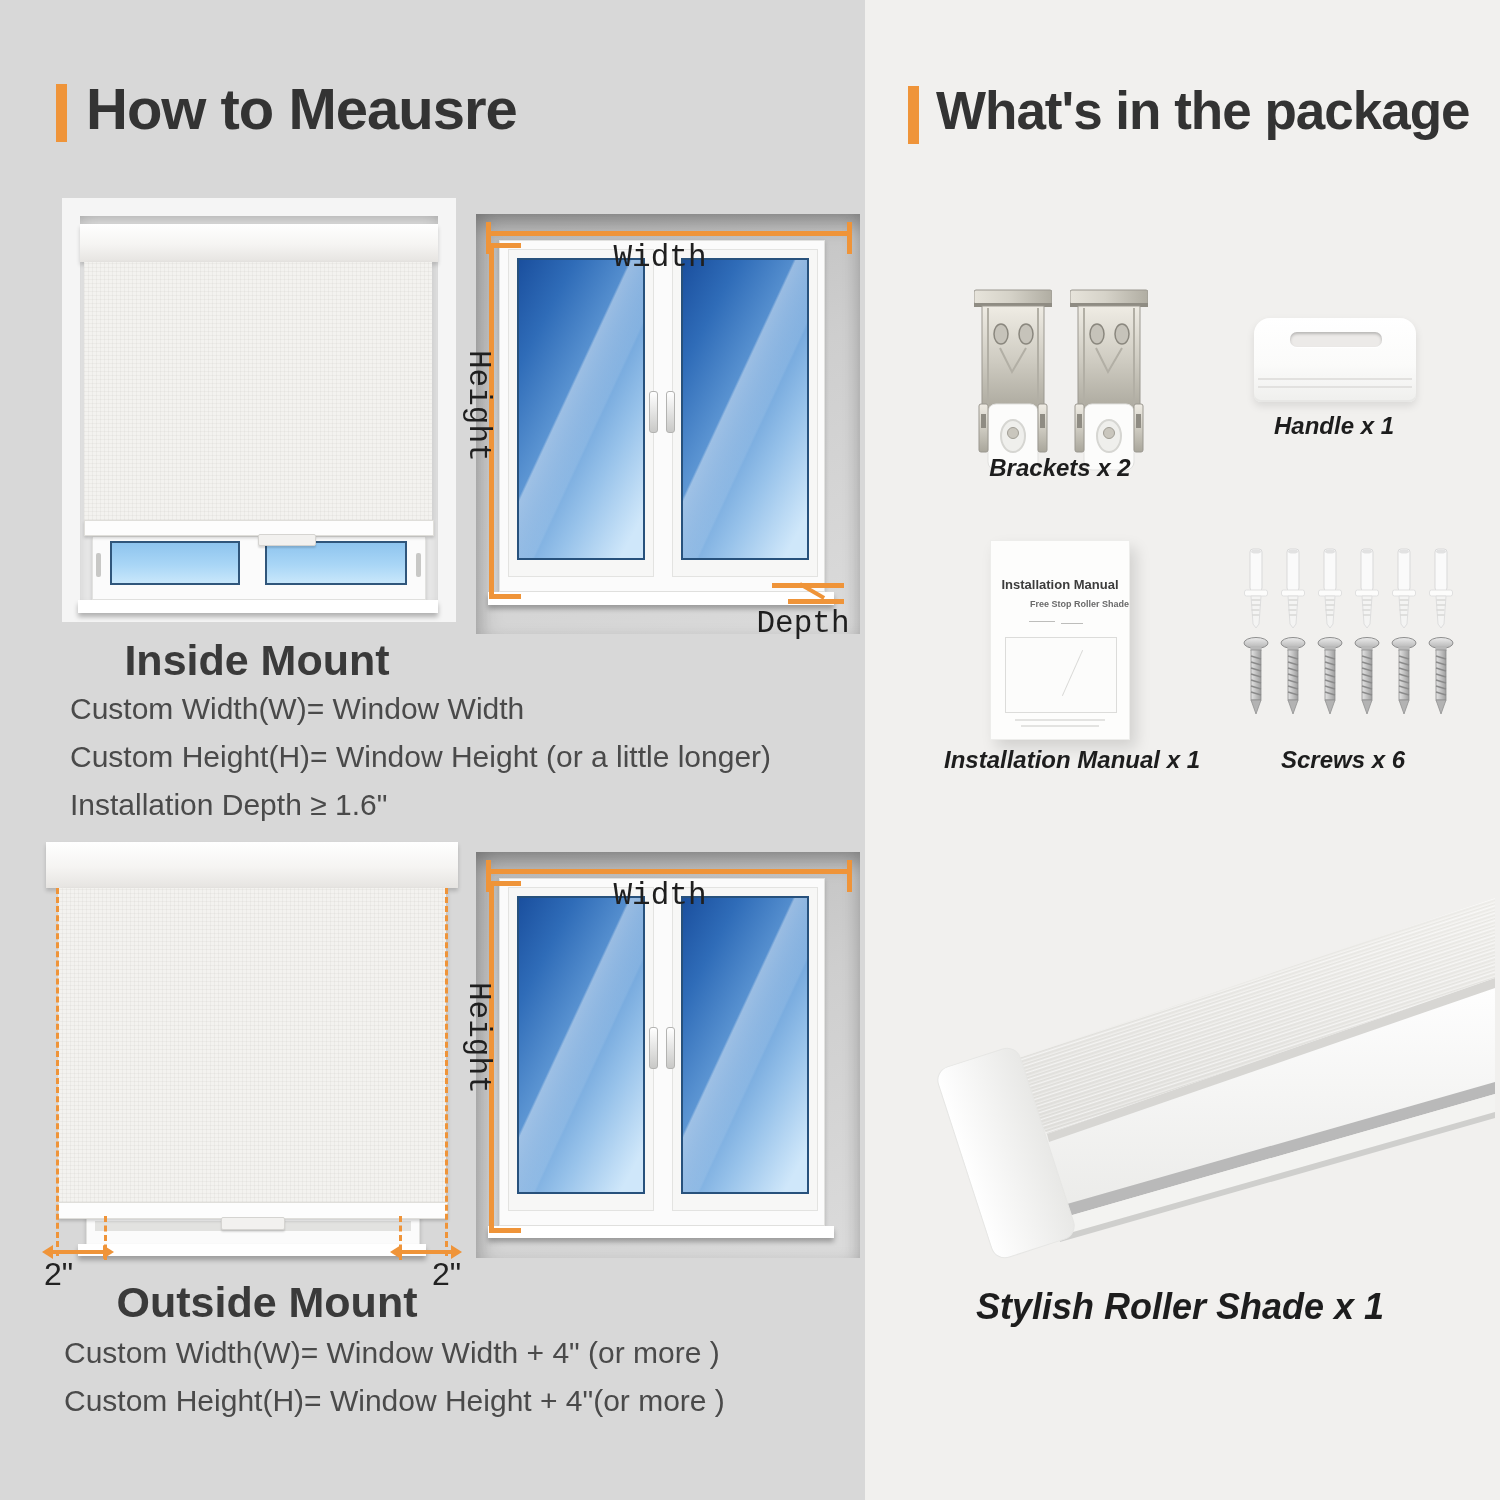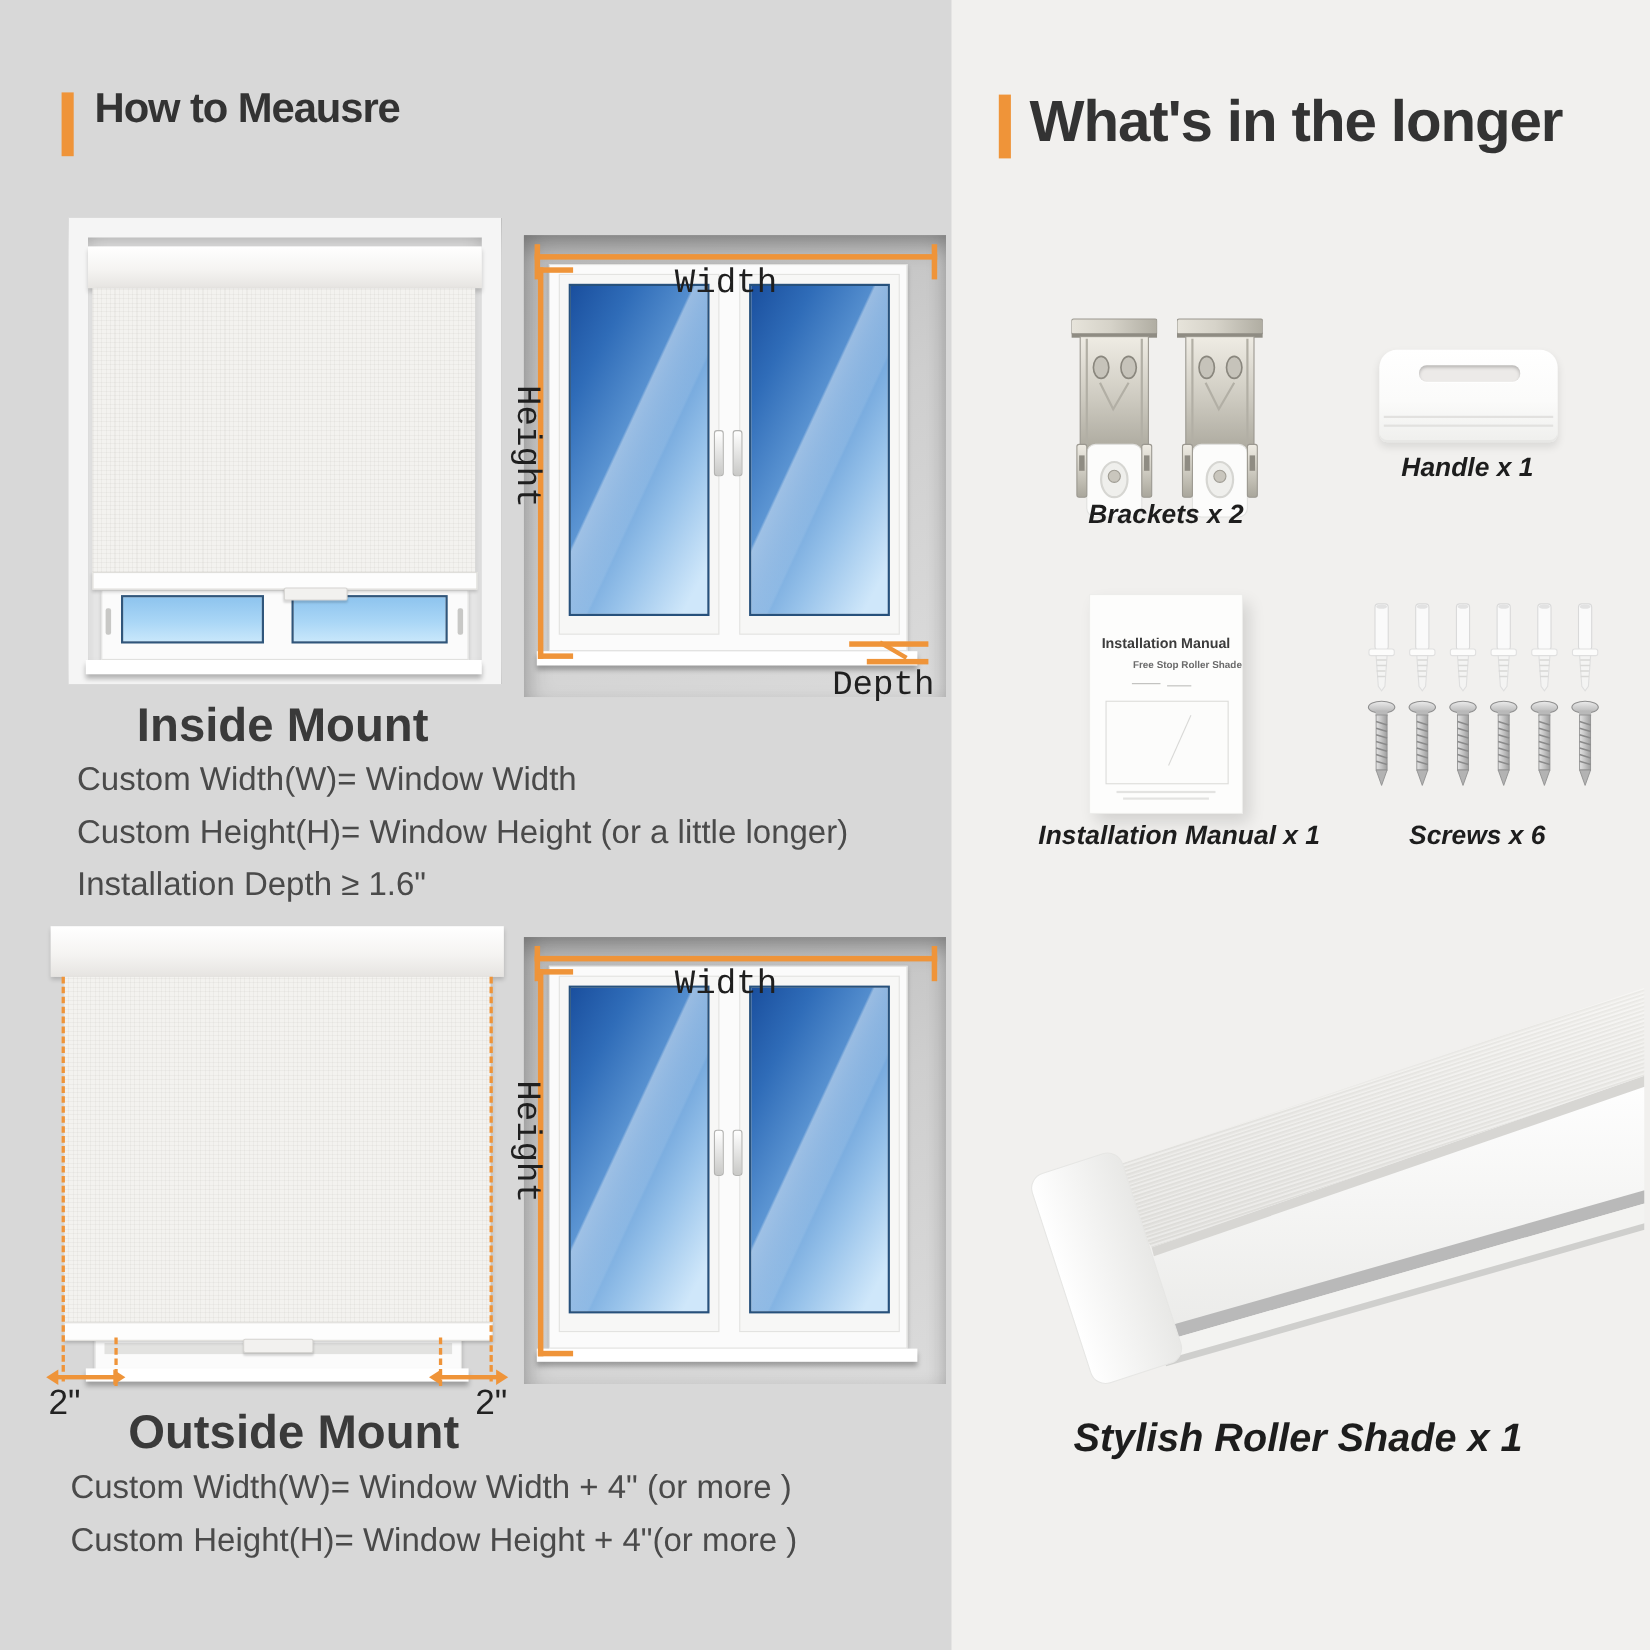--- a/index.html
+++ b/index.html
@@ -117,21 +117,21 @@
       </linearGradient>
       <pattern id="fabricTex" width="7" height="7" patternUnits="userSpaceOnUse" patternTransform="rotate(-18)">
         <rect width="7" height="7" fill="none"></rect>
         <path d="M0 0 H7 M0 3.5 H7" stroke="rgba(255,255,255,.55)" stroke-width="1"></path>
         <path d="M0 1.7 H7 M0 5.2 H7" stroke="rgba(150,148,140,.12)" stroke-width="1"></path>
       </pattern>
     </defs>
   </svg>
 
   <div class="accent-bar" style="left:56px;top:84px;"></div>
-  <h1 class="title" style="left:86px;top:80px;font-size:38px;">How to Meausre</h1>
+  <h1 class="title" style="left:86px;top:80px;font-size:58px;">How to Meausre</h1>
 
   <div class="nicheA" style="left:62px;top:198px;width:394px;height:424px;">
     <div class="cassette" style="left:18px;top:26px;width:358px;height:38px;"></div>
     <div class="winframe" style="left:30px;top:338px;width:332px;height:62px;">
       <div class="paneSm" style="left:17px;top:4px;width:126px;height:40px;"></div>
       <div class="paneSm" style="left:172px;top:4px;width:138px;height:40px;"></div>
       <div class="jamb" style="left:3px;top:16px;"></div>
       <div class="jamb" style="left:323px;top:16px;"></div>
     </div>
     <div class="fabric" style="left:22px;top:64px;width:348px;height:258px;"></div>
@@ -210,21 +210,21 @@
     <div class="mcap-h" style="left:13px;top:29px;"></div>
     <div class="mcap-h" style="left:13px;top:376px;"></div>
     <div class="mlabel-v" style="left:-15px;top:130px;height:170px;">Height</div>
   </div>
 
   <h2 class="heading" style="left:72px;top:1278px;width:390px;">Outside Mount</h2>
   <div class="bodyline" style="left:64px;top:1336px;">Custom Width(W)= Window Width + 4" (or more )</div>
   <div class="bodyline" style="left:64px;top:1384px;">Custom Height(H)= Window Height + 4"(or more )</div>
 
   <div class="accent-bar" style="left:908px;top:86px;"></div>
-  <h1 class="title" style="left:936px;top:84px;font-size:53px;">What's in the longer</h1>
+  <h1 class="title" style="left:936px;top:84px;font-size:53px;">What's in the package</h1>
 
   <svg class="abs" style="left:974px;top:286px;" width="78" height="190" viewBox="0 0 78 190">
     <rect x="0" y="4" width="78" height="14" rx="2" fill="url(#metalH)" stroke="#9b9890" stroke-width="1"></rect>
     <rect x="0" y="17" width="78" height="4" fill="#8f8c83"></rect>
     <rect x="8" y="20" width="62" height="108" fill="url(#metalV)" stroke="#9b9890" stroke-width="1"></rect>
     <path d="M14,22 L14,126 M64,22 L64,126 M26,62 L38,86 L52,62" stroke="#b2afa5" stroke-width="2" fill="none"></path>
     <ellipse cx="27" cy="48" rx="7" ry="10" fill="#c6c3ba" stroke="#8a877e" stroke-width="1.5"></ellipse>
     <ellipse cx="52" cy="48" rx="7" ry="10" fill="#c6c3ba" stroke="#8a877e" stroke-width="1.5"></ellipse>
     <rect x="14" y="118" width="50" height="66" rx="8" fill="#fcfcfb" stroke="#e1e1df" stroke-width="1"></rect>
     <rect x="5" y="118" width="9" height="48" rx="2" fill="url(#metalV)" stroke="#9b9890" stroke-width="1"></rect>

